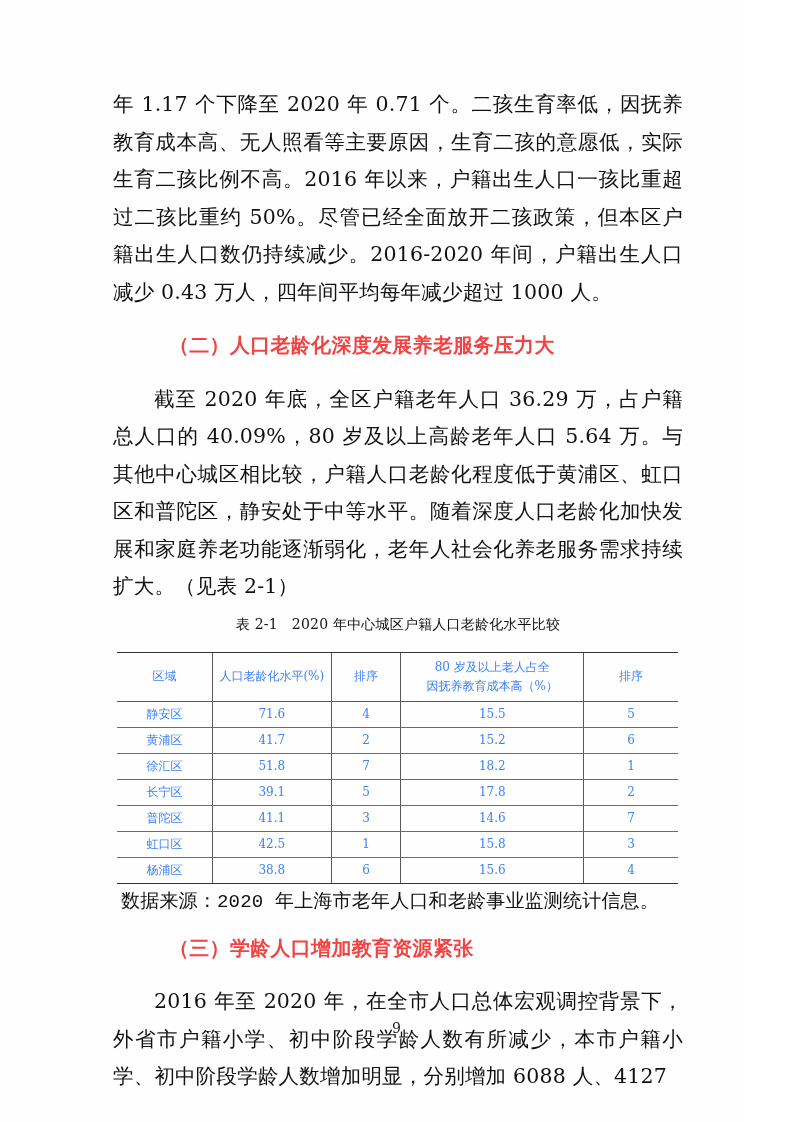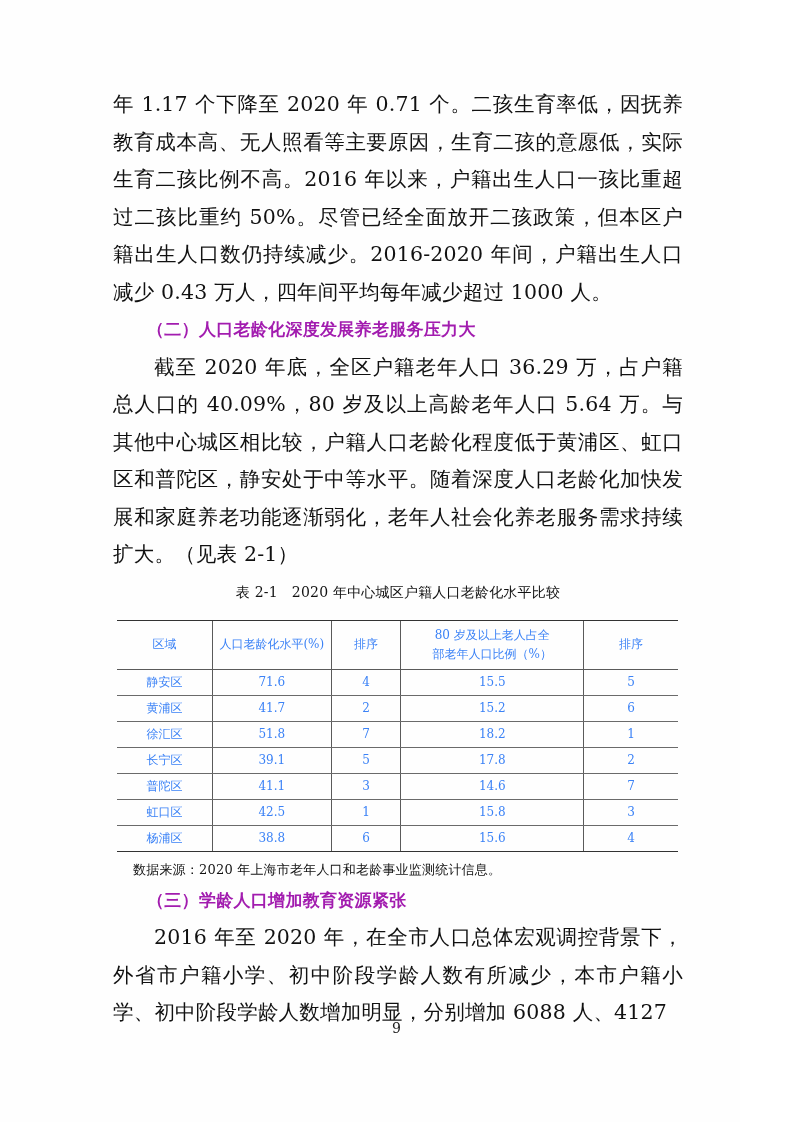--- a/index.html
+++ b/index.html
@@ -44,27 +44,27 @@
   }
   .para.indent {
     text-indent: 2em;
   }
   .para.cont {
     text-indent: 0;
   }
 
   
   .heading {
-    font-size: 17px;
+    font-size: 20px;
     line-height: 37.5px;
     font-weight: bold;
     text-indent: 2em;
-    margin: 0;
+    margin: 16px;
     letter-spacing: 0.3px;
-    color: #a21caf;
+    color: #ef4444;
   }
 
   
   .table-caption {
     font-size: 14px;
     line-height: 24px;
     text-align: center;
     margin: 6px 0 3px 0;
     letter-spacing: 0.2px;
     color: #111111;
@@ -112,25 +112,26 @@
   }
 
   .col-region   { width: 17.0%; }
   .col-level    { width: 21.2%; }
   .col-rank1    { width: 12.4%; }
   .col-share    { width: 32.6%; }
   .col-rank2    { width: 16.8%; }
 
   
   .source-note {
-    font-size: 13px;
+    font-size: 19px;
     line-height: 24px;
-    margin: 6px 0 0 20px;
+    margin: 6px 0 0 8px;
     letter-spacing: 0.2px;
     color: #111111;
+    font-family: Liberation Mono, monospace;
   }
 
   
   .page-number {
     position: absolute;
     left: 0;
     top: 1020px;
     width: 793px;
     text-align: center;
     font-size: 14px;
@@ -161,21 +162,21 @@
         <col class="col-share">
         <col class="col-rank2">
       </colgroup>
       <thead>
         <tr>
           <th>区域</th>
           <th>人口老龄化水平(%)</th>
           <th>排序</th>
           <th>
             <span>80 岁及以上老人占全</span><br>
-            <span>部老年人口比例（%）</span>
+            <span>因抚养教育成本高（%）</span>
           </th>
           <th>排序</th>
         </tr>
       </thead>
       <tbody>
         <tr>
           <td>静安区</td>
           <td>71.6</td>
           <td>4</td>
           <td>15.5</td>

